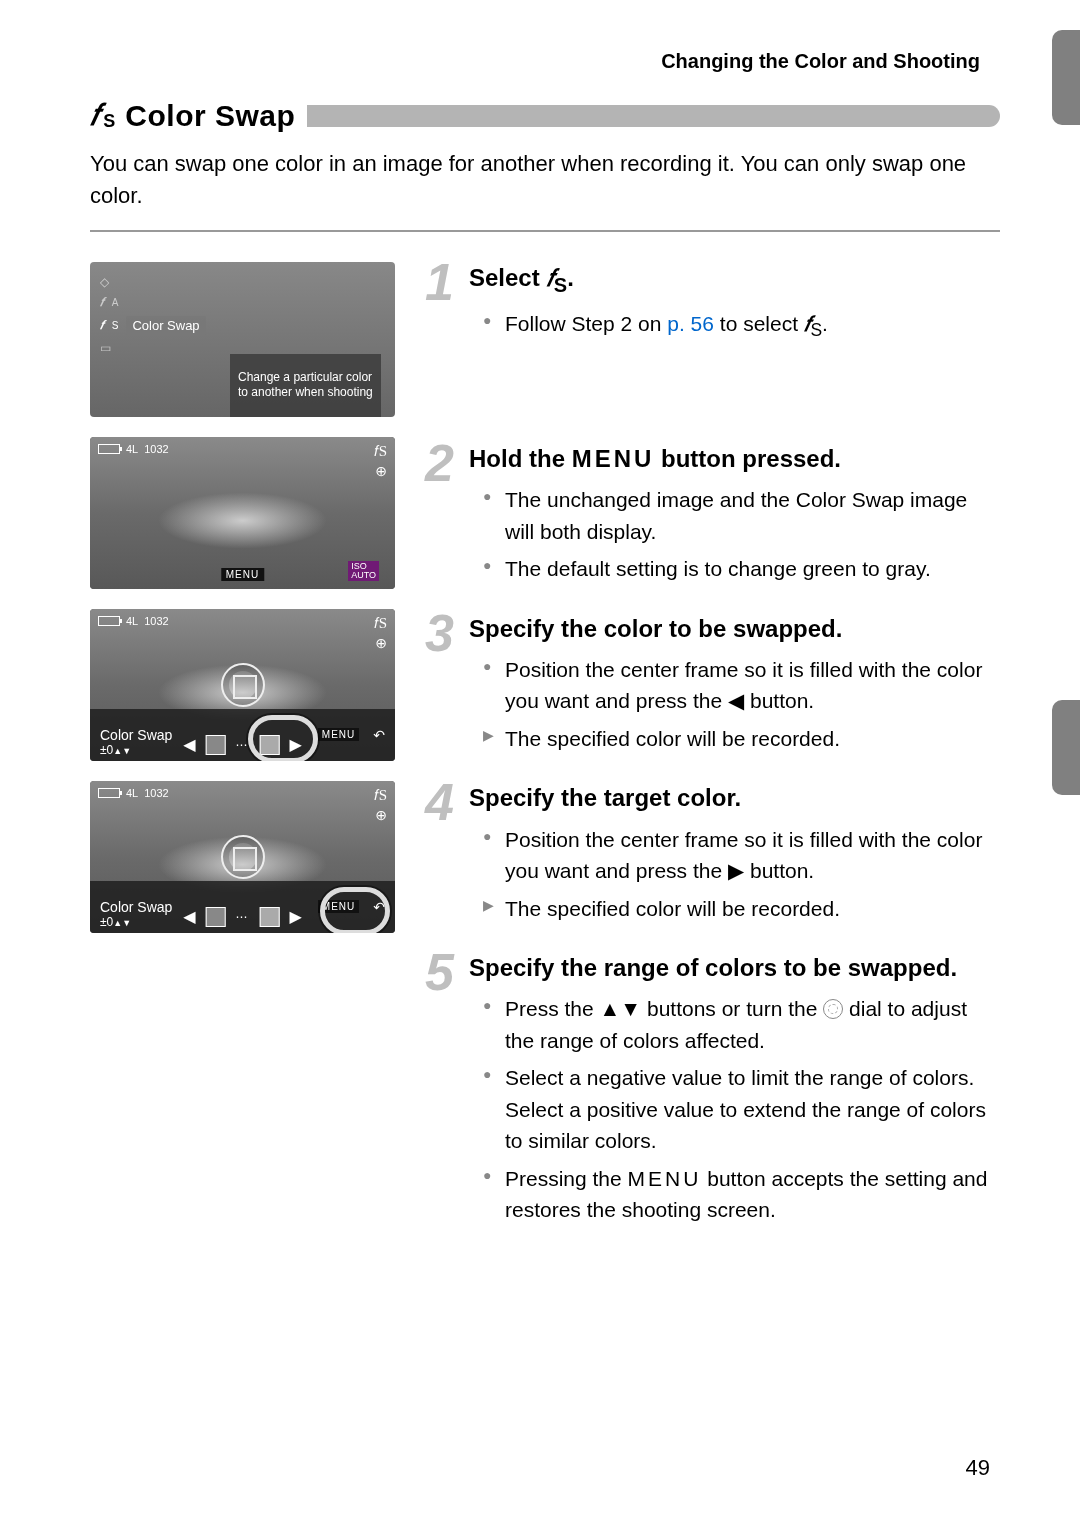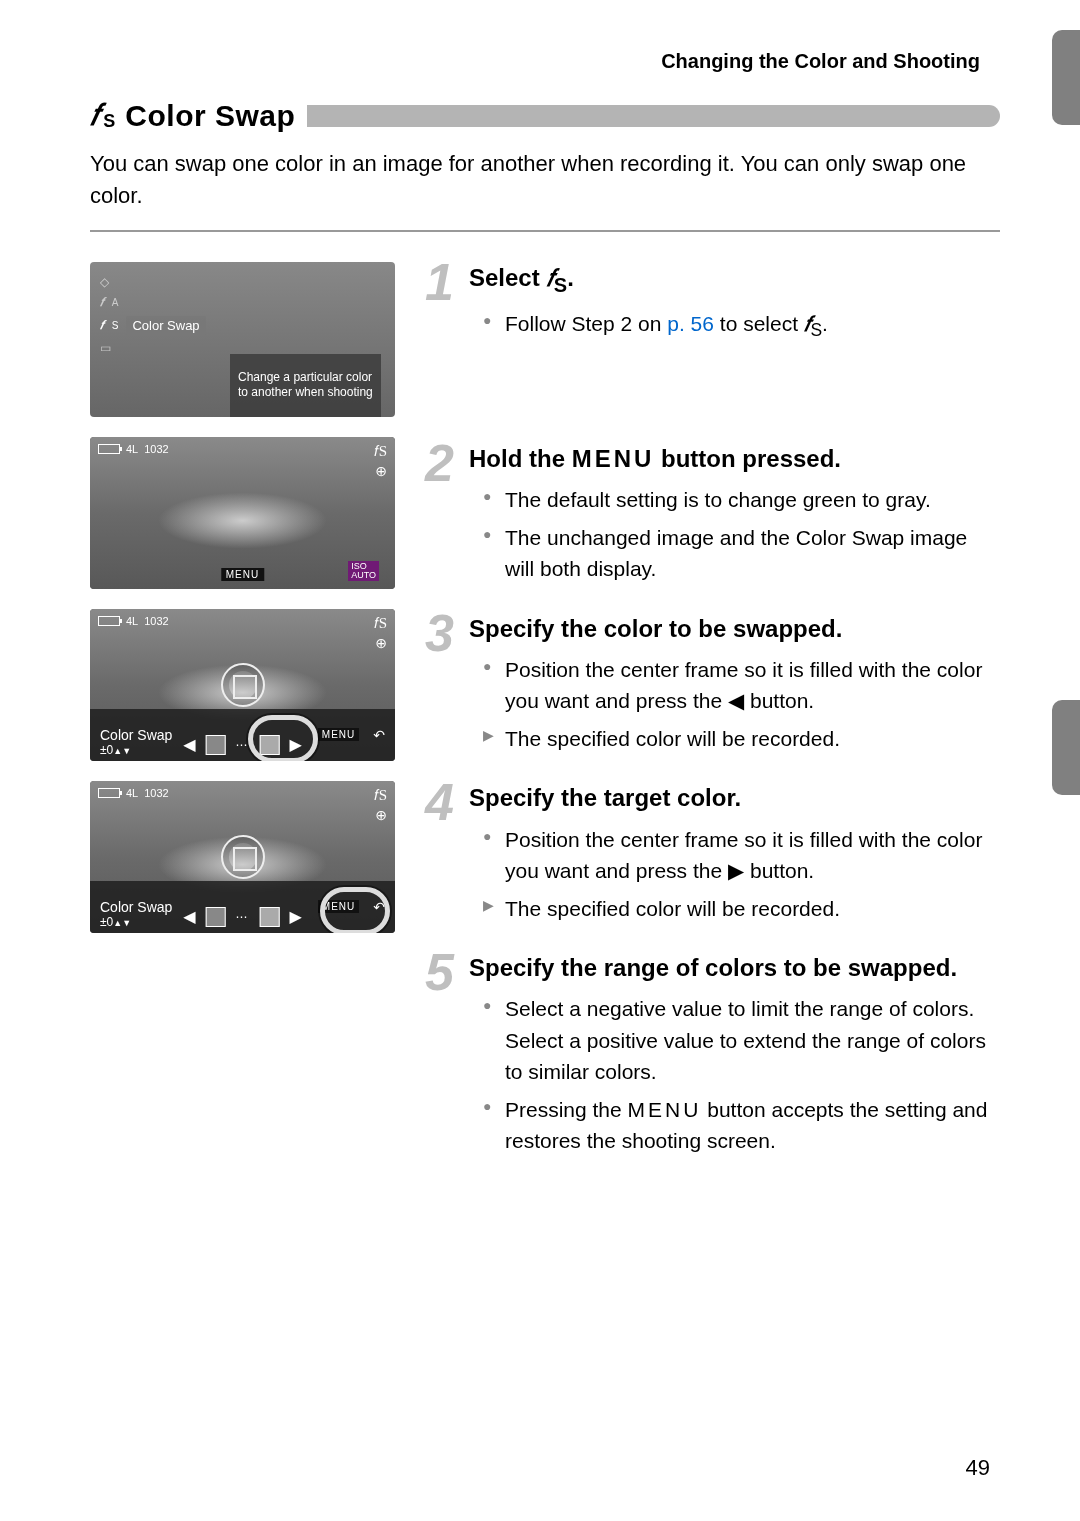--- a/index.html
+++ b/index.html
@@ -277,22 +277,22 @@
         </li>
       </ul>
     </div>
 
     <div class="step" style="margin-top:100px;">
       <span class="step-num">2</span>
       <div class="step-title">
         <span>Hold the </span><span class="menu-inline">MENU</span><span> button pressed.</span>
       </div>
       <ul class="bullets">
+        <li class="disc">The unchanged image and the Color Swap image will both display.</li>
         <li class="disc">The default setting is to change green to gray.</li>
-        <li class="disc">The unchanged image and the Color Swap image will both display.</li>
       </ul>
     </div>
 
     <div class="step">
       <span class="step-num">3</span>
       <div class="step-title">Specify the color to be swapped.</div>
       <ul class="bullets">
         <li class="disc">
           <span>Position the center frame so it is filled with the color you want and press the </span><span>◀</span><span> button.</span>
         </li>
@@ -308,20 +308,23 @@
           <span>Position the center frame so it is filled with the color you want and press the </span><span>▶</span><span> button.</span>
         </li>
         <li class="arrow">The specified color will be recorded.</li>
       </ul>
     </div>
 
     <div class="step">
       <span class="step-num">5</span>
       <div class="step-title">Specify the range of colors to be swapped.</div>
       <ul class="bullets">
+        <li class="disc">
+          <span>Press the </span><span>▲▼</span><span> buttons or turn the </span><span class="dial-icon"></span><span> dial to adjust the range of colors affected.</span>
+        </li>
         <li class="disc">Select a negative value to limit the range of colors. Select a positive value to extend the range of colors to similar colors.</li>
         <li class="disc">
           <span>Pressing the </span><span class="menu-inline">MENU</span><span> button accepts the setting and restores the shooting screen.</span>
         </li>
       </ul>
     </div>
 
   </div>
 </div>
 

